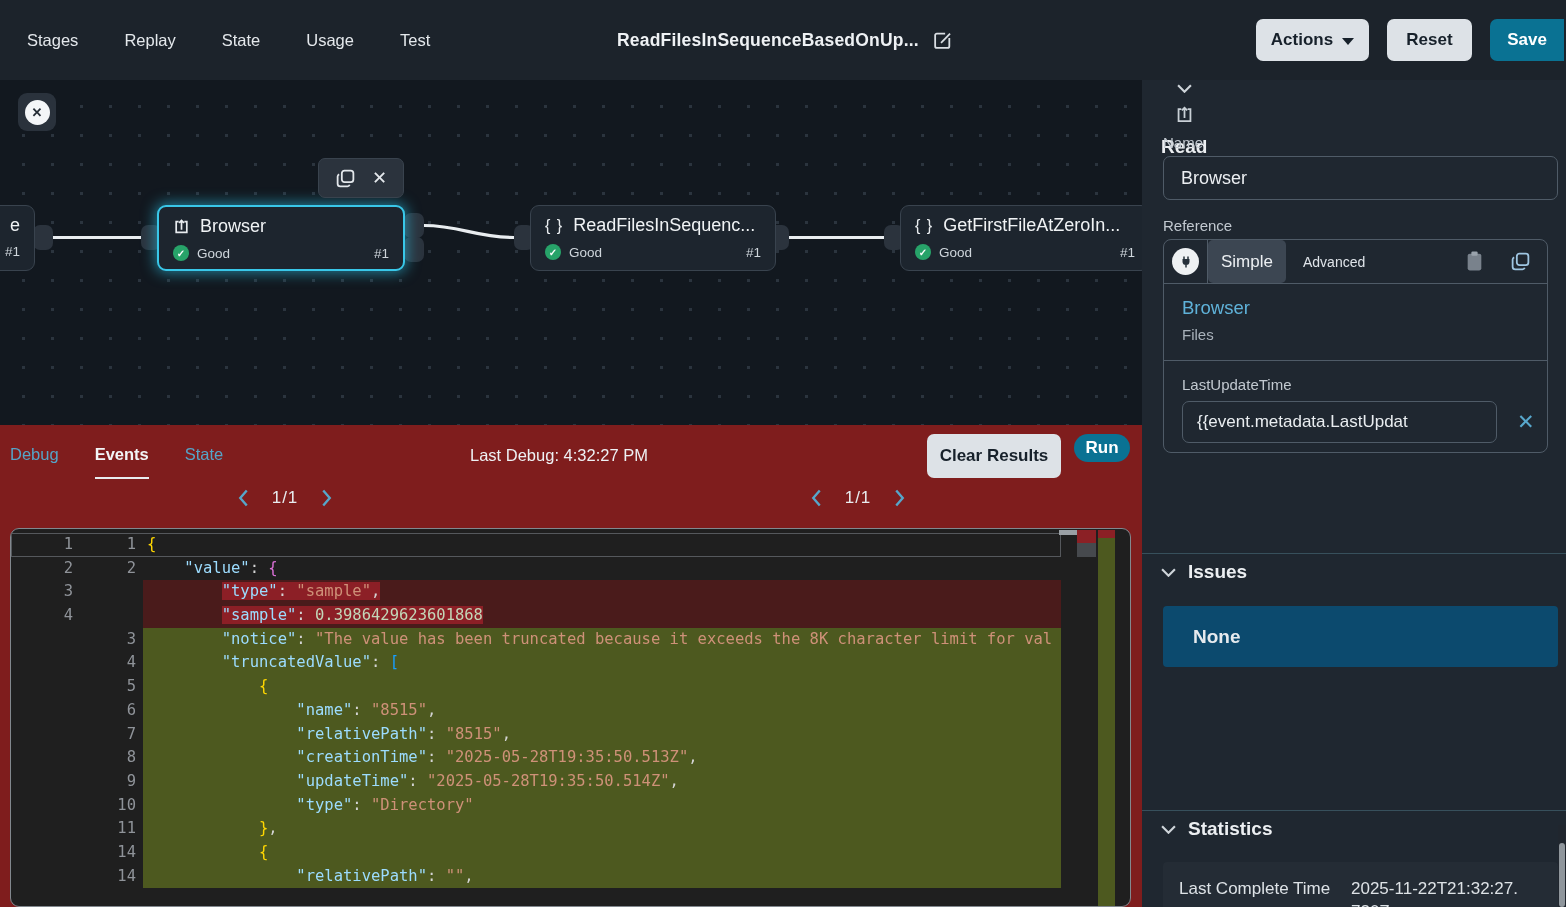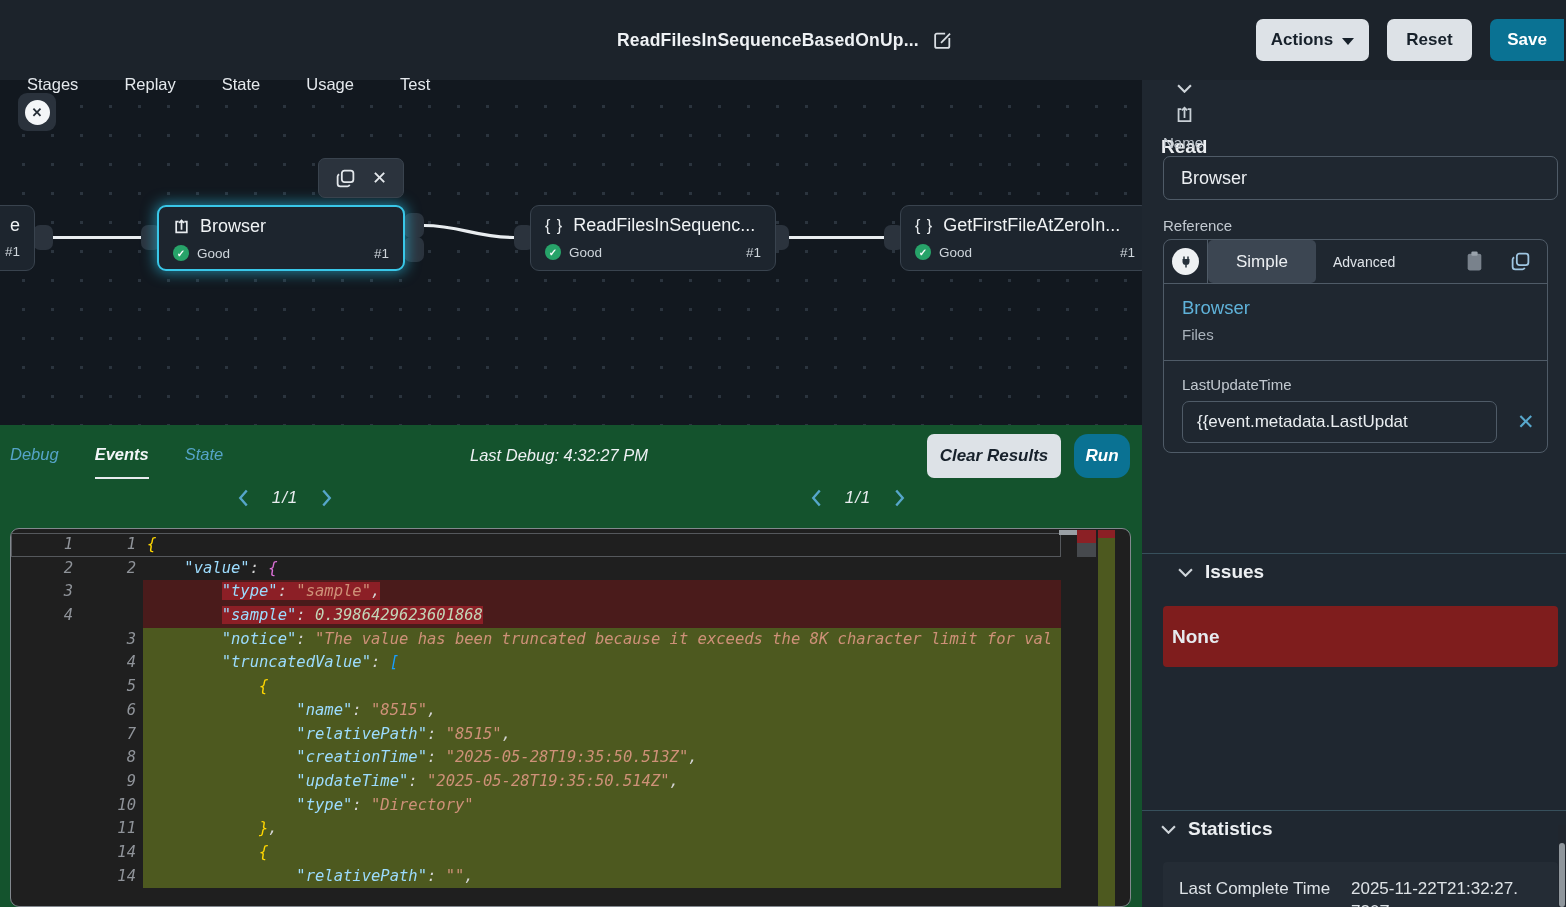--- a/index.html
+++ b/index.html
@@ -1,21 +1,21 @@
 <!DOCTYPE html>
 <html><head>
 <meta charset="utf-8">
 <style>
   * { margin:0; padding:0; box-sizing:border-box; }
   html,body { width:1566px; height:907px; overflow:hidden; background:#141b23;
     font-family:"Liberation Sans", sans-serif; }
 
   
   #topbar { position:absolute; left:0; top:0; width:1566px; height:80px; background:#1c232b; z-index:10; }
-  #nav { position:absolute; left:27px; top:0; height:80px; display:flex; align-items:center; gap:46px;margin-top:44px; }
+  #nav { position:absolute; left:27px; top:0; height:80px; display:flex; align-items:center; gap:46px; }
   .nav-item { color:#e4e8ec; font-size:16.5px; cursor:pointer; }
   #title-wrap { position:absolute; left:617px; top:0; height:80px; display:flex; align-items:center; gap:13px; }
   #flow-title { color:#eef1f4; font-weight:bold; font-size:17.5px; letter-spacing:.2px; }
   #topbar-buttons { position:absolute; right:2px; top:19px; display:flex; gap:18px; }
   .btn { display:flex; align-items:center; justify-content:center; height:42px; border-radius:7px;
     font-size:17px; font-weight:600; cursor:pointer; }
   .btn-light { background:#dde2e7; color:#17212b; }
   .btn-teal { background:#0a7293; color:#ffffff; }
   #actions-btn { width:113px; gap:9px; }
   #reset-btn { width:85px; }
@@ -39,27 +39,27 @@
   #node-toolbar { position:absolute; left:318px; top:78px; width:86px; height:40px; background:#2b333d; border:1px solid #39434e;
     border-radius:7px; display:flex; align-items:center; justify-content:center; gap:16px; z-index:3; }
   #clear-sel-btn { position:absolute; left:18px; top:13px; width:38px; height:38px; background:#2a323c; border-radius:9px;
     display:flex; align-items:center; justify-content:center; cursor:pointer; z-index:3; }
   .circle-x { width:25px; height:25px; border-radius:50%; background:#f4f6f8; color:#242c35; font-size:13px; font-weight:bold;
     display:flex; align-items:center; justify-content:center; }
   #partial-node { left:-75px; width:110px; }
   #partial-node .node-title { justify-content:flex-end; }
 
   
-  #debug-panel { position:absolute; left:0; top:425px; width:1142px; height:482px; background:#14532d; z-index:5;font-style:italic; }
+  #debug-panel { position:absolute; left:0; top:425px; width:1142px; height:482px; background:#7f1d1d; z-index:5; }
   #debug-tabs { position:absolute; left:10px; top:20px; display:flex; gap:36px; }
   .dtab { font-size:16.5px; color:#55a4c8; padding-bottom:13px; cursor:pointer; }
   .dtab.active { color:#f2f5f7; font-weight:bold; border-bottom:2.5px solid #e8ecef; }
   #last-debug { position:absolute; left:470px; top:21px; color:#eef1f4; font-size:16.5px; }
   #clear-results-btn { position:absolute; left:927px; top:9px; width:134px; height:44px; font-weight:600; }
-  #run-btn { position:absolute; left:1074px; top:9px; width:56px; height:44px; font-weight:600;border-radius:14px; }
+  #run-btn { position:absolute; left:1074px; top:9px; width:56px; height:28px; font-weight:600;border-radius:14px; }
   .pager { position:absolute; top:63px; width:150px; display:flex; align-items:center; justify-content:center; gap:22px; }
   .pager .page { color:#e8ecef; font-size:17px; letter-spacing:1px; }
   .pg-chev { cursor:pointer; display:flex; align-items:center; }
 
   
   #editor { position:absolute; left:10px; top:103px; width:1121px; height:379px; background:#1f1f1f;
     border:1px solid #82888e; border-radius:9px; overflow:hidden; }
   #code-lines { position:absolute; left:0; top:4px; width:1050px;
     font-family:"DejaVu Sans Mono", monospace; font-size:15.5px; }
   .code-line { display:flex; height:23.7px; line-height:23.7px; }
@@ -86,35 +86,35 @@
   #read-header { position:absolute; left:19px; top:4px;flex-direction:column; }
   .field-label { color:#c2c9d0; font-size:15px; }
   #name-label { position:absolute; left:21px; top:54px; }
   #name-input { position:absolute; left:21px; top:76px; width:395px; height:44px; border:1px solid #4f5b67; border-radius:7px;
     display:flex; align-items:center; padding-left:17px; color:#eceff2; font-size:18px; cursor:text; }
   #ref-label { position:absolute; left:21px; top:137px;text-align:right; }
   #ref-box { position:absolute; left:21px; top:159px; width:385px; height:214px; border:1px solid #4f5b67; border-radius:8px; }
   #ref-toggle-row { display:flex; align-items:center; height:44px; border-bottom:1px solid #4f5b67; }
   #plug-cell { width:44px; height:100%; display:flex; align-items:center; justify-content:center; border-right:1px solid #4f5b67; }
   .plug-circle { width:27px; height:27px; border-radius:50%; background:#eef1f3; display:flex; align-items:center; justify-content:center; }
-  #mode-simple { height:100%; padding:0 28px; background:#3c4652; border-radius:5px; display:flex; align-items:center;
+  #mode-simple { height:100%; padding:0 13px; background:#3c4652; border-radius:5px; display:flex; align-items:center;
     color:#eceff2; font-size:17px; cursor:pointer; }
   #mode-advanced { margin-left:17px; color:#dfe4e9; font-size:14px; cursor:pointer; }
   #ref-toggle-row .icon-right { margin-left:auto; }
   #ref-target-row { padding:13px 0 0 18px; height:77px; border-bottom:1px solid #4f5b67; }
   #ref-target-name { color:#5fb2d9; font-size:18.5px; cursor:pointer; }
   #ref-target-type { color:#a9b2bb; font-size:15px; margin-top:7px; }
   #ref-param { padding:15px 0 0 18px; }
   #param-row { display:flex; align-items:center; margin-top:8px; }
   #param-input { width:315px; height:42px; border:1px solid #4f5b67; border-radius:7px; display:flex; align-items:center;
     padding:0 14px; color:#e9edf0; font-size:17px; white-space:nowrap; overflow:hidden; cursor:text; }
   .hdivider { position:absolute; left:0; width:424px; height:1px; background:#37505c; }
-  #issues-header { position:absolute; left:36px; top:481px; }
-  #none-card { position:absolute; left:21px; top:526px; width:395px; height:61px; background:#7f1d1d; border-radius:4px;
-    display:flex; align-items:center; padding-left:9px; color:#e6eaee; font-size:19px; font-weight:bold; }
+  #issues-header { position:absolute; left:19px; top:481px; }
+  #none-card { position:absolute; left:21px; top:526px; width:395px; height:61px; background:#0c4a6e; border-radius:4px;
+    display:flex; align-items:center; padding-left:30px; color:#e6eaee; font-size:19px; font-weight:bold; }
   #stats-header { position:absolute; left:19px; top:738px; }
   #stats-card { position:absolute; left:21px; top:782px; width:395px; height:200px; background:#242c35; border-radius:4px;
     padding:16px 0 0 16px; }
   .stat-row { display:flex; }
   .stat-label { width:172px; color:#dde2e6; font-size:17px; line-height:1.35; }
   .stat-value { width:170px; color:#dde2e6; font-size:17px; line-height:1.35; word-break:break-all; }
   #panel-scrollbar { position:absolute; right:0; top:745px; width:8px; height:82px; background:#20262e; }
   #panel-scroll-thumb { position:absolute; right:1px; top:18px; width:6px; height:64px; background:#8f969c; border-radius:3px; }
 
   svg { display:block; }

